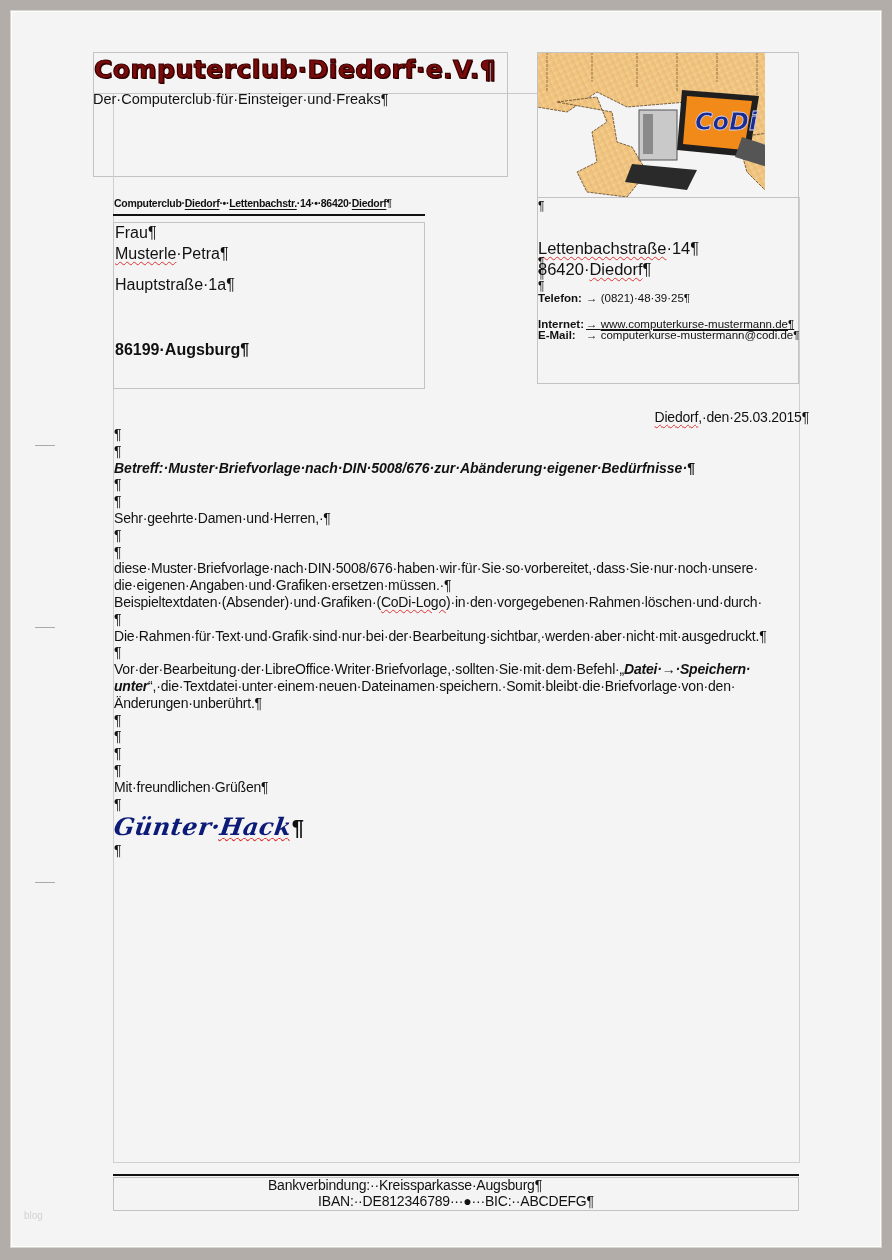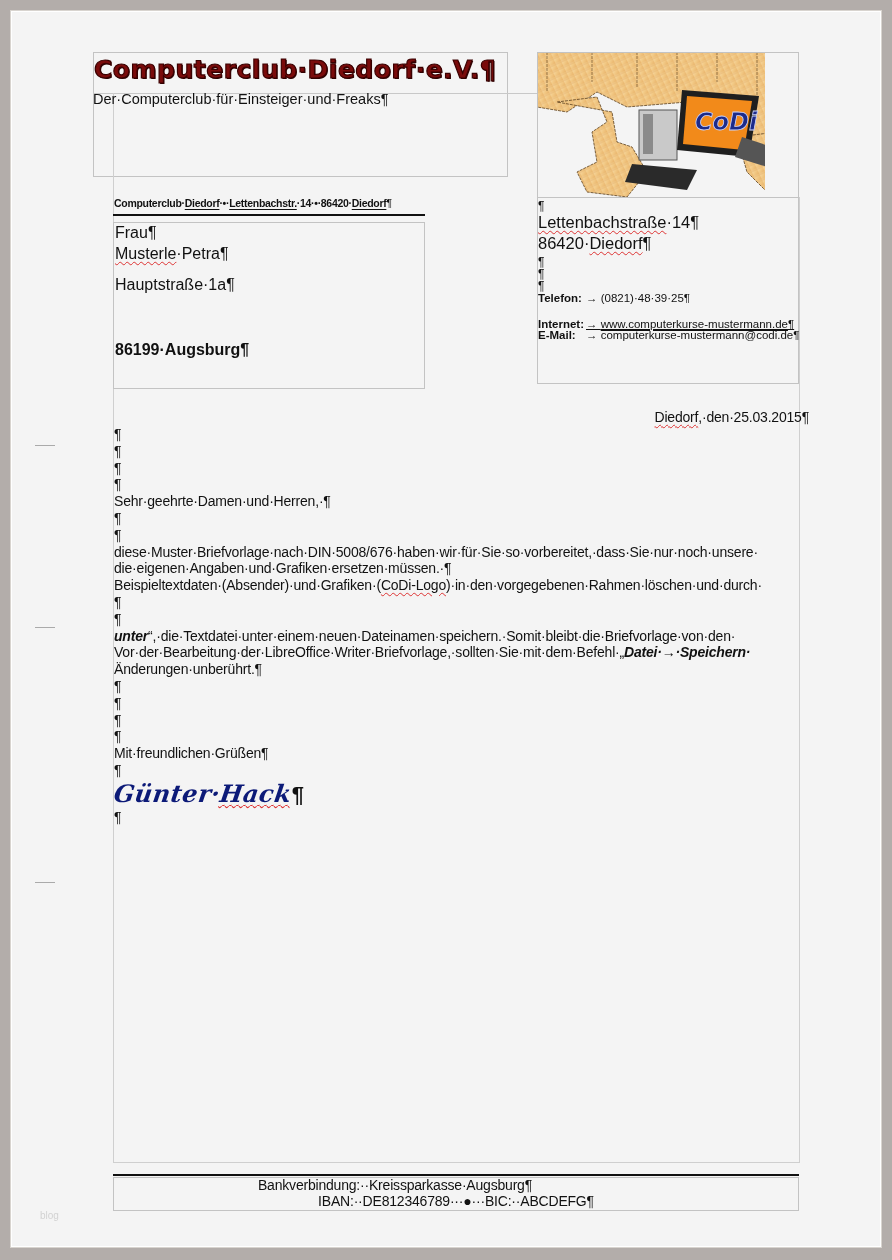--- a/index.html
+++ b/index.html
@@ -7,21 +7,21 @@
   .page{position:absolute;left:10px;top:10px;width:870px;height:1236px;background:#f4f4f4;border:1px solid #d8d4cf;box-shadow:inset 0 0 0 1px #fff;}
   .abs{position:absolute;}
   .frame{position:absolute;border:1px solid #c3c3c3;box-sizing:border-box;}
   .pm{font-weight:normal;}
   .squig{text-decoration:underline wavy #d33;text-decoration-thickness:1px;text-underline-offset:2px;}
   .uline{text-decoration:underline;}
   .club-title{font-family:"DejaVu Sans",sans-serif;font-weight:900;font-size:25px;color:#7a0b0b;letter-spacing:0.5px;-webkit-text-stroke:1.2px #3a0000;text-shadow:1px 1px 0 #2a0000;line-height:30px;white-space:nowrap;}
   .club-sub{font-size:14.5px;line-height:17px;white-space:nowrap;}
   .sender-line{font-size:10.5px;font-weight:bold;letter-spacing:-0.3px;white-space:nowrap;}
   .recip{font-size:16px;line-height:20px;white-space:nowrap;}
-  .contact-big{font-size:16.5px;line-height:21px;white-space:nowrap;}
+  .contact-big{font-size:16.5px;line-height:21px;white-space:nowrap;margin-top:26px;}
   .small-pm{font-size:12px;line-height:12px;}
   .contact-row{font-size:11.5px;line-height:13.5px;white-space:nowrap;}
   .contact-row b{display:inline-block;width:48px;}
   .body-text{font-size:14px;line-height:16.8px;letter-spacing:-0.2px;}
   .pline{font-size:14px;line-height:16.8px;height:16.8px;}
   .subject{font-weight:bold;font-style:italic;font-size:14px;}
   .signature{font-family:"DejaVu Serif",serif;font-style:italic;font-weight:bold;font-size:24px;color:#0c1a78;letter-spacing:0.5px;transform:skewX(-8deg);}
   .footer-text{font-size:14px;line-height:15.5px;text-align:center;letter-spacing:-0.2px;}
   .margin-mark{position:absolute;left:35px;width:20px;height:1px;background:#aaa;}
   .logo-box{position:absolute;left:537px;top:52px;width:228px;height:145px;overflow:hidden;}
@@ -109,47 +109,49 @@
   <b>Internet:</b><span>→ </span><span class="uline squig">www.computerkurse-mustermann.de</span><span>¶</span>
 </div>
 
 <div class="abs body-text" style="right:83px;top:409px;white-space:nowrap;">
   <span class="squig">Diedorf</span><span>,·den·25.03.2015¶</span>
 </div>
 
 <div class="abs" style="left:114px;top:426px;width:690px;">
   <div class="pline">¶</div>
   <div class="pline">¶</div>
+  <div class="pline subject" style="white-space:nowrap;">Betreff:·Muster·Briefvorlage·nach·DIN·5008/676·zur·Abänderung·eigener·Bedürfnisse·¶</div>
   <div class="pline">¶</div>
   <div class="pline">¶</div>
   <div class="pline body-text">Sehr·geehrte·Damen·und·Herren,·¶</div>
   <div class="pline">¶</div>
   <div class="pline">¶</div>
   <div class="body-text">
     <div style="white-space:nowrap;">diese·Muster·Briefvorlage·nach·DIN·5008/676·haben·wir·für·Sie·so·vorbereitet,·dass·Sie·nur·noch·unsere·</div>
     <div style="white-space:nowrap;">die·eigenen·Angaben·und·Grafiken·ersetzen·müssen.·¶</div>
     <div style="white-space:nowrap;"><span>Beispieltextdaten·(Absender)·und·Grafiken·(</span><span class="squig">CoDi-Logo</span><span>)·in·den·vorgegebenen·Rahmen·löschen·und·durch·</span></div>
   </div>
   <div class="pline">¶</div>
+  <div class="body-text" style="white-space:nowrap;">Die·Rahmen·für·Text·und·Grafik·sind·nur·bei·der·Bearbeitung·sichtbar,·werden·aber·nicht·mit·ausgedruckt.¶</div>
   <div class="pline">¶</div>
   <div class="body-text">
+    <div style="white-space:nowrap;"><span>Vor·der·Bearbeitung·der·LibreOffice·Writer·Briefvorlage,·sollten·Sie·mit·dem·Befehl·„</span><b><i>Datei·→·Speichern·</i></b></div>
     <div style="white-space:nowrap;"><b><i>unter</i></b><span>“,·die·Textdatei·unter·einem·neuen·Dateinamen·speichern.·Somit·bleibt·die·Briefvorlage·von·den·</span></div>
-    <div style="white-space:nowrap;"><span>Vor·der·Bearbeitung·der·LibreOffice·Writer·Briefvorlage,·sollten·Sie·mit·dem·Befehl·„</span><b><i>Datei·→·Speichern·</i></b></div>
     <div style="white-space:nowrap;">Änderungen·unberührt.¶</div>
   </div>
   <div class="pline">¶</div>
   <div class="pline">¶</div>
   <div class="pline">¶</div>
   <div class="pline">¶</div>
   <div class="pline body-text">Mit·freundlichen·Grüßen¶</div>
   <div class="pline">¶</div>
   <div style="height:30px;line-height:30px;white-space:nowrap;">
     <span class="signature" style="display:inline-block;">Günter·</span><span class="signature squig" style="display:inline-block;">Hack</span><span style="font-size:22px;font-weight:bold;">¶</span>
   </div>
   <div class="pline">¶</div>
 </div>
 
 <div class="abs" style="left:113px;top:1174px;width:686px;height:2px;background:#111;"></div>
 <div class="frame" style="left:113px;top:1177px;width:686px;height:34px;"></div>
-<div class="abs footer-text" style="left:109px;top:1178px;width:572px;">Bankverbindung:··Kreissparkasse·Augsburg¶</div>
+<div class="abs footer-text" style="left:119px;top:1178px;width:572px;">Bankverbindung:··Kreissparkasse·Augsburg¶</div>
 <div class="abs footer-text" style="left:113px;top:1194px;width:686px;">IBAN:··DE812346789···●···BIC:··ABCDEFG¶</div>
 
-<div class="abs" style="left:40px;top:1210px;font-size:10px;color:#d2d2d2;">blog</div>
+<div class="abs" style="left:24px;top:1210px;font-size:10px;color:#d2d2d2;">blog</div>
 
 </body></html>

